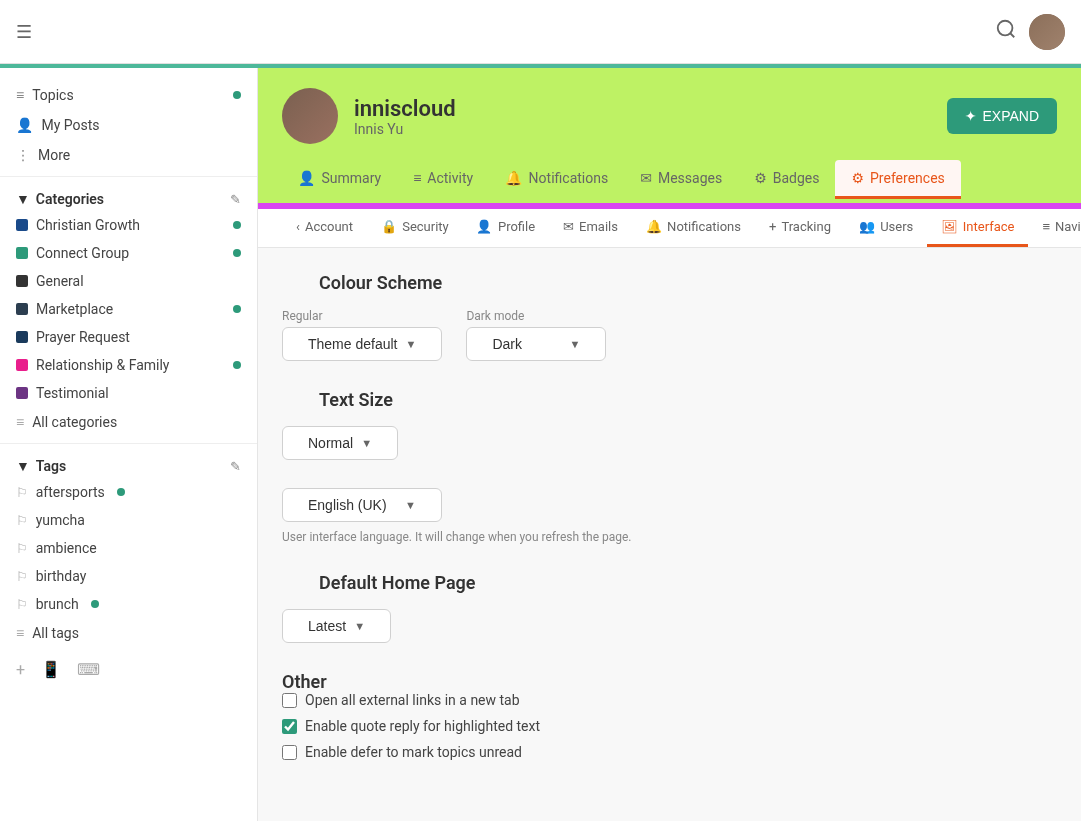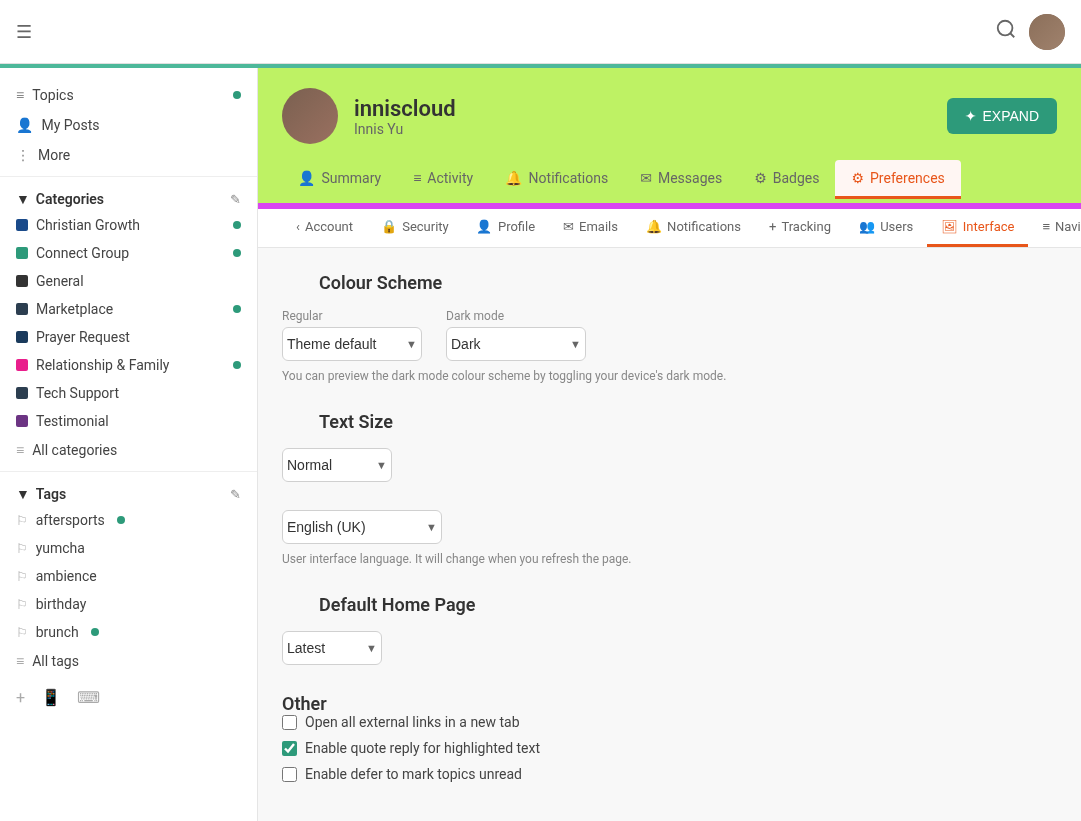--- a/index.html
+++ b/index.html
@@ -73,21 +73,21 @@
 
     
     .content-area { padding: 24px; }
     .section-title { font-size: 18px; font-weight: 600; color: #333; margin-bottom: 16px; margin-left: 37px; }
 
     
     .colour-scheme { margin-bottom: 28px; }
     .cs-row { display: flex; gap: 24px; margin-bottom: 8px; }
     .cs-field { display: flex; flex-direction: column; gap: 4px; }
     .cs-label { font-size: 12px; color: #888; }
-    .dropdown-btn { display: flex; align-items: center; gap: 8px; border: 1px solid #d0d0d0; border-radius: 6px; padding: 8px 4px; background: #fff; cursor: pointer; font-size: 14px; color: #333; min-width: 140px; }
+    .dropdown-btn { display: flex; align-items: center; gap: 8px; border: 1px solid #d0d0d0; border-radius: 6px; padding: 8px 25px; background: #fff; cursor: pointer; font-size: 14px; color: #333; min-width: 140px; }
     .dropdown-btn .caret { margin-left: auto; color: #666; font-size: 11px; }
     .hint-text { font-size: 12px; color: #888; }
 
     .text-size { margin-bottom: 28px; }
     .interface-lang { margin-bottom: 28px; }
     .default-home { margin-bottom: 28px; }
 
     .other-section { }
     .other-title { font-size: 18px; font-weight: 600; color: #333; margin-bottom: 0; }
     .checkbox-item { display: flex; align-items: center; gap: 8px; margin-bottom: 10px; font-size: 14px; color: #444; }
@@ -163,24 +163,20 @@
       <span class="activity-dot"></span>
     </div>
     <div class="cat-item">
       <span class="cat-dot navy"></span>
       <span>Prayer Request</span>
     </div>
     <div class="cat-item">
       <span class="cat-dot pink"></span>
       <span>Relationship &amp; Family</span>
       <span class="activity-dot"></span>
-    </div>
-    <div class="cat-item">
-      <span class="cat-dot dark3"></span>
-      <span>Tech Support</span>
     </div>
     <div class="cat-item">
       <span class="cat-dot purple"></span>
       <span>Testimonial</span>
     </div>
     <div class="sidebar-item">
       <span style="color:#aaa;">≡</span>
       <span>All categories</span>
     </div>
 
@@ -325,21 +321,20 @@
             </button>
           </div>
           <div class="cs-field">
             <span class="cs-label">Dark mode</span>
             <button class="dropdown-btn">
               <span>Dark</span>
               <span class="caret">▼</span>
             </button>
           </div>
         </div>
-        <div class="hint-text">You can preview the dark mode colour scheme by toggling your device's dark mode.</div>
       </div>
 
       <div class="text-size">
         <div class="section-title">Text Size</div>
         <button class="dropdown-btn" style="min-width:110px;">
           <span>Normal</span>
           <span class="caret">▼</span>
         </button>
       </div>
 

